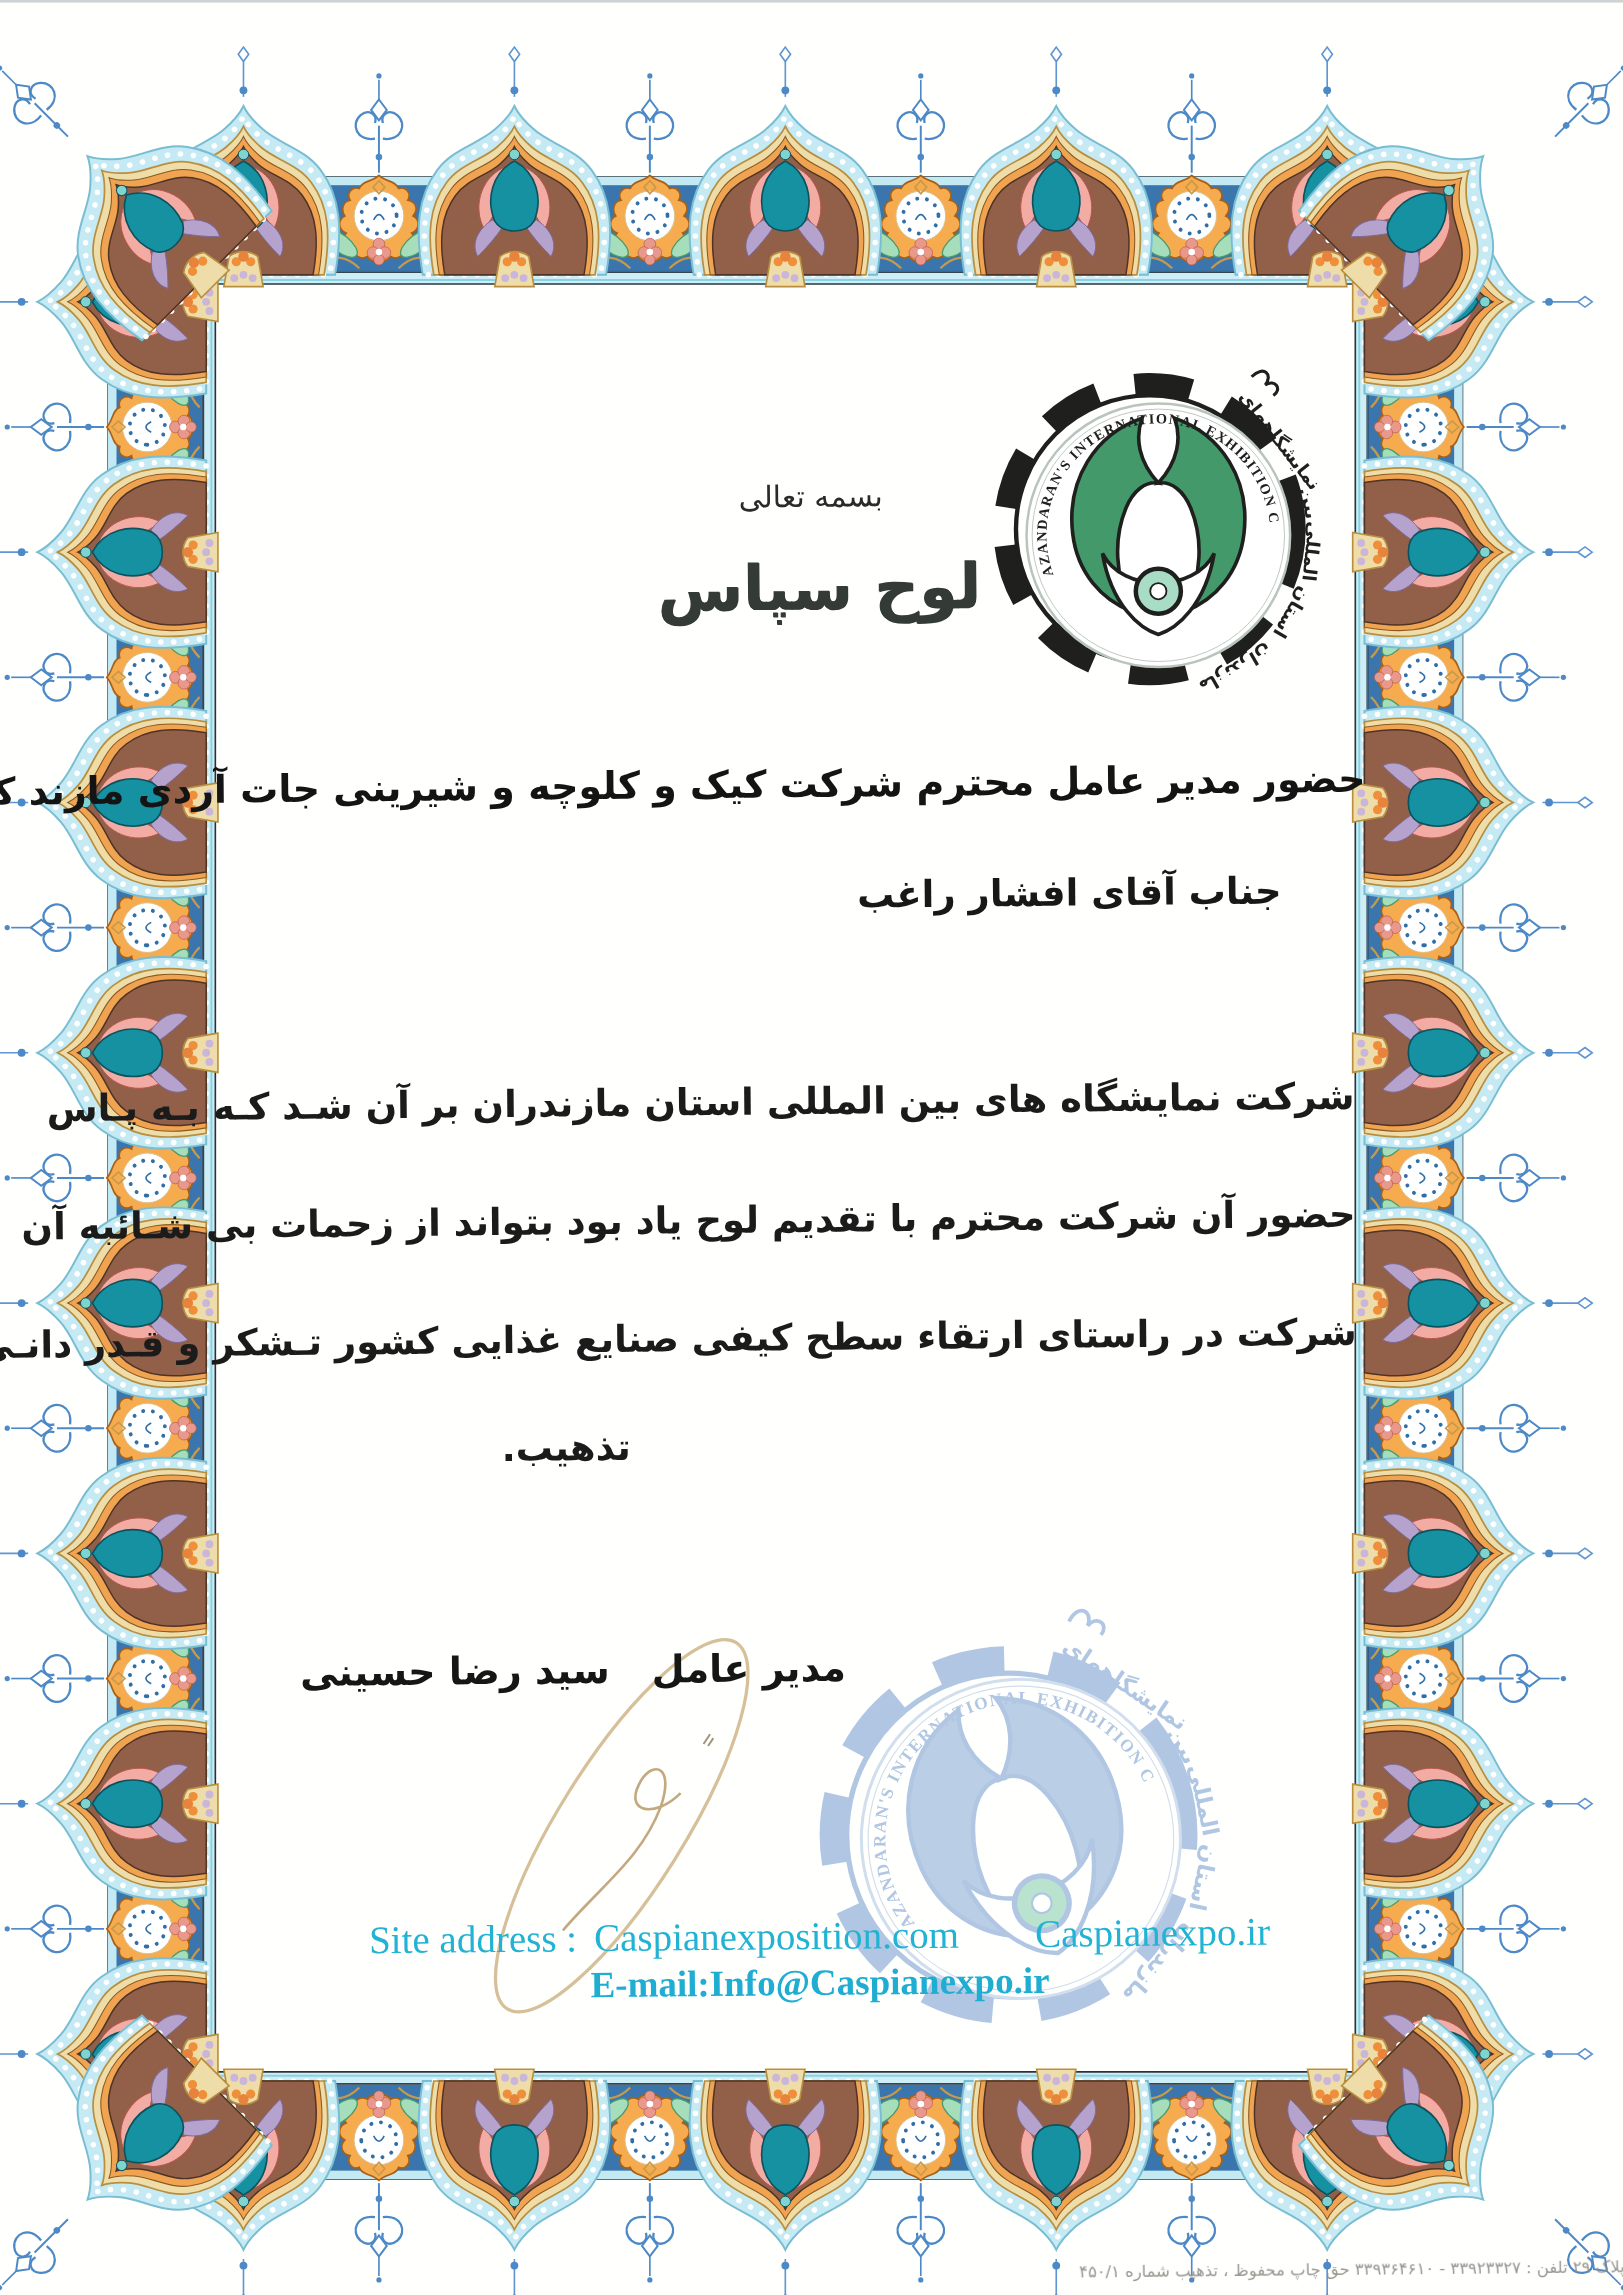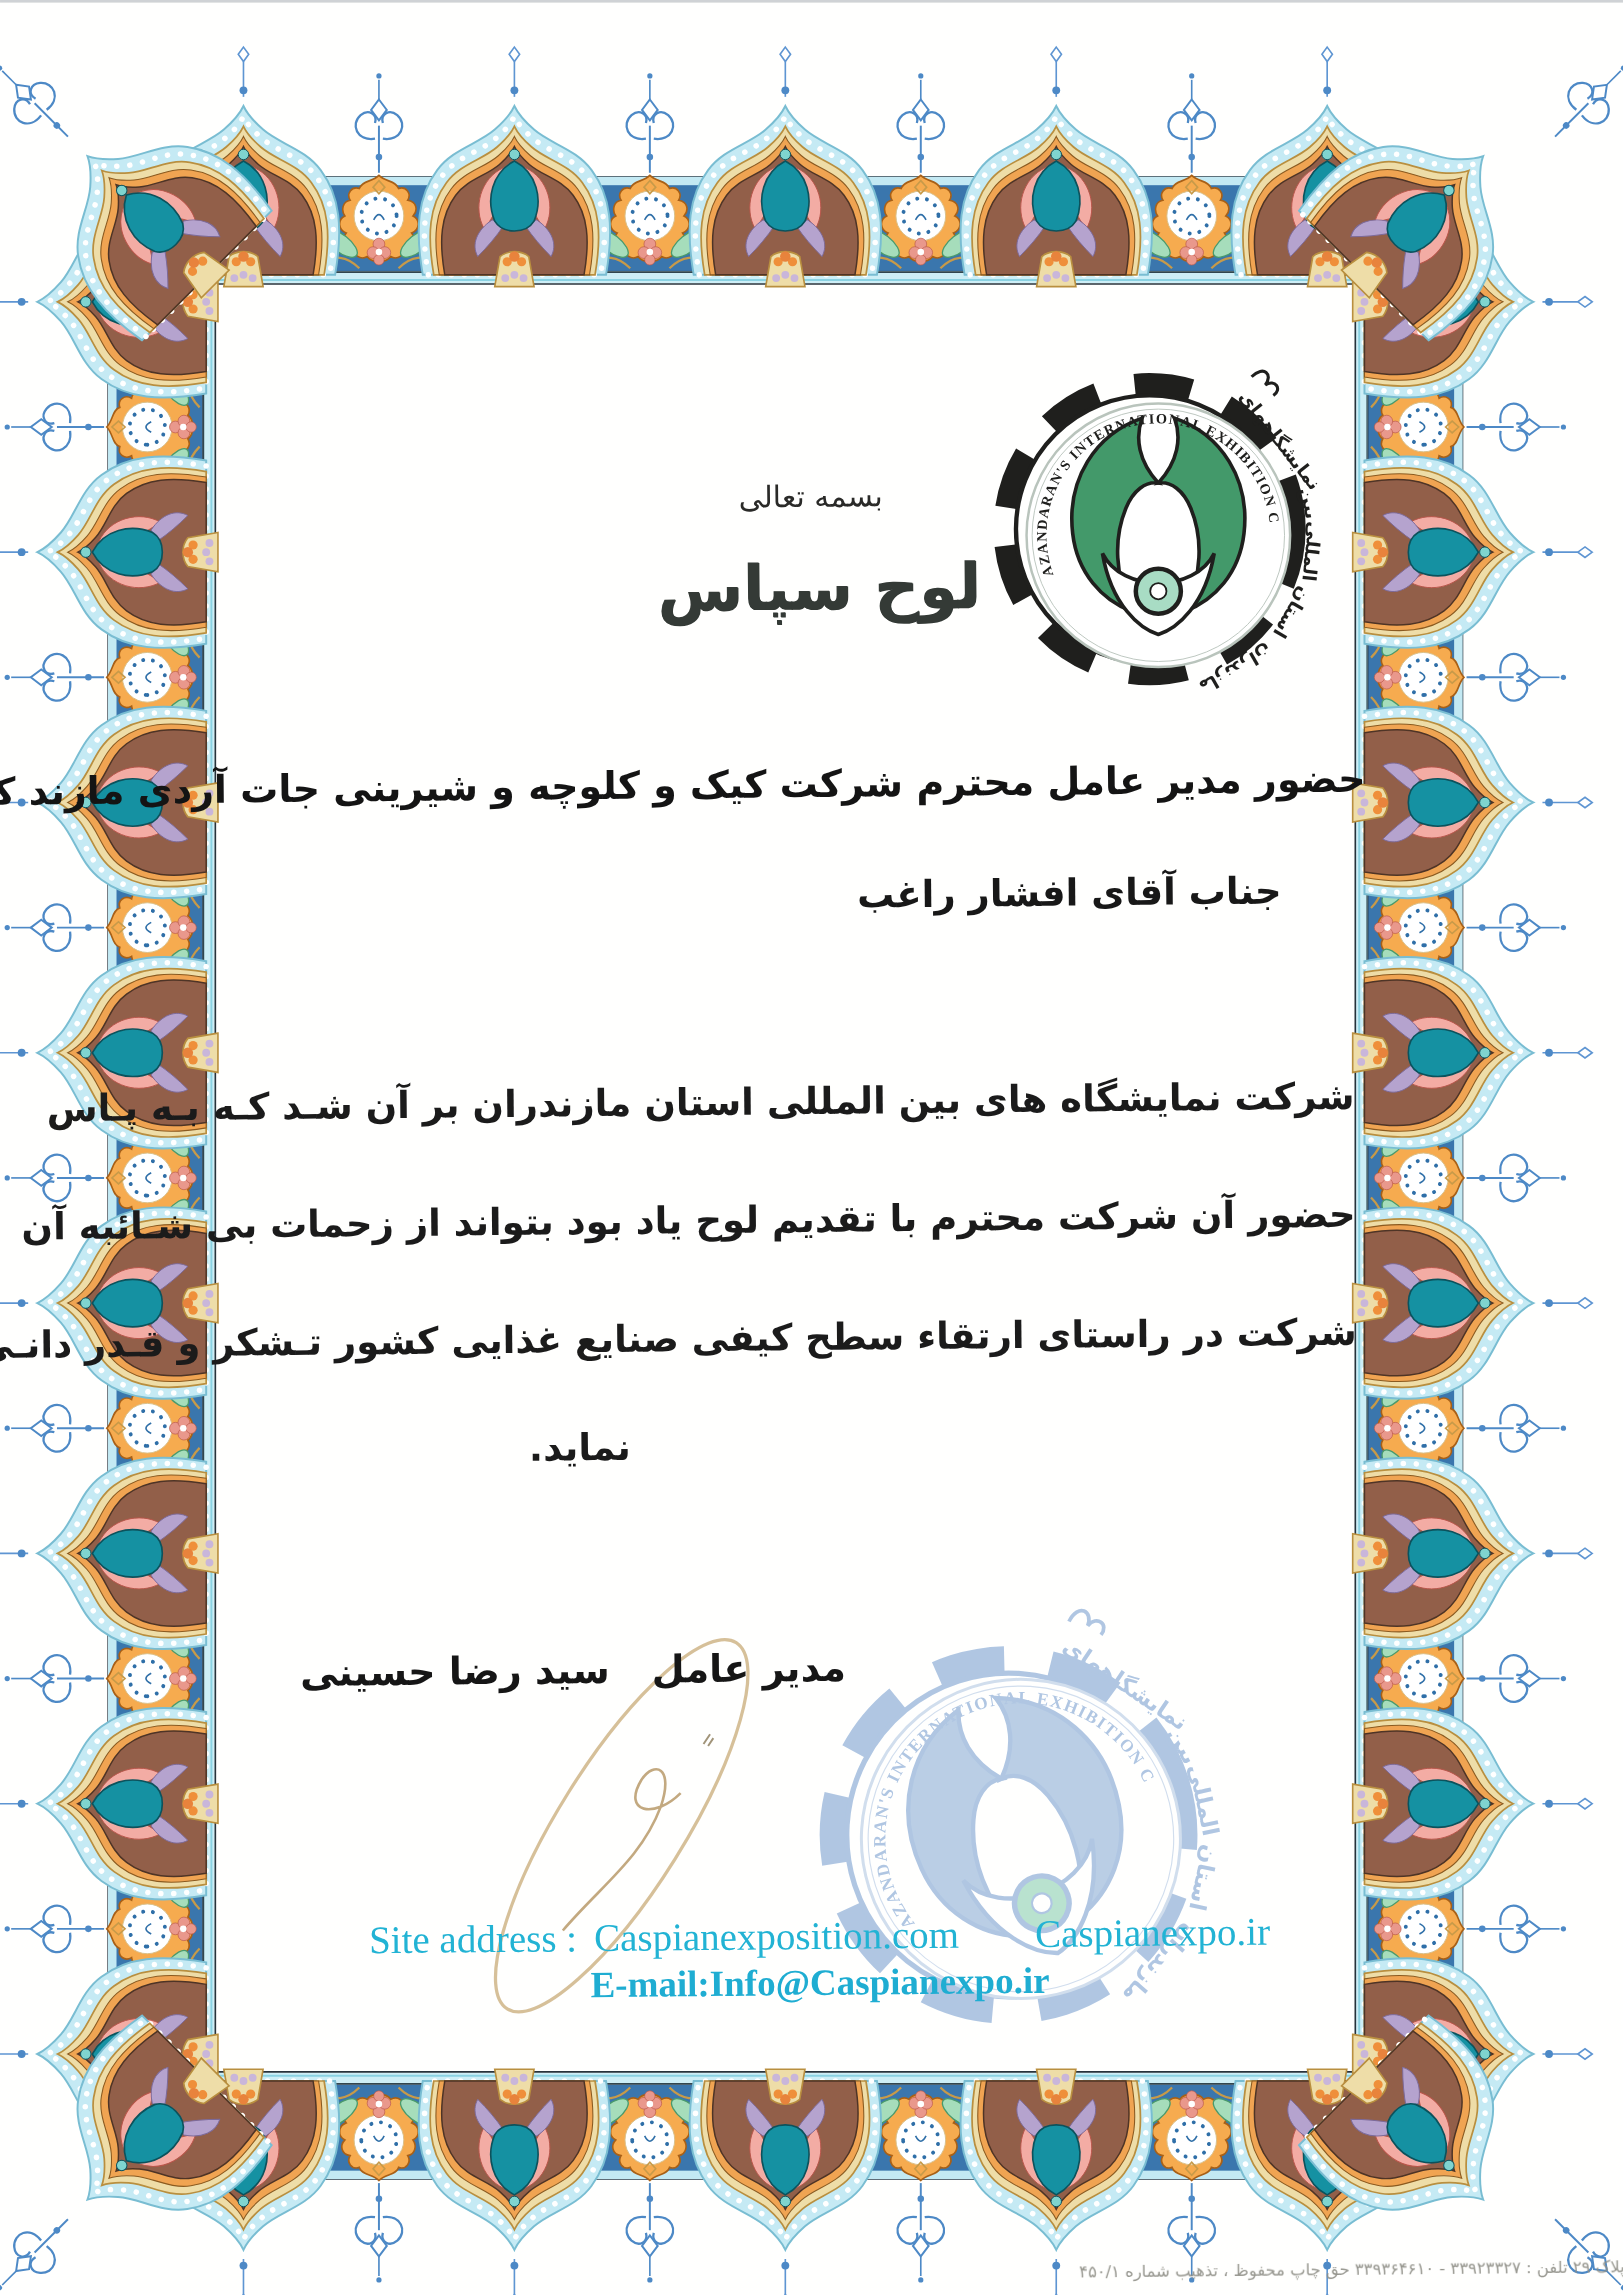--- a/index.html
+++ b/index.html
@@ -385,21 +385,21 @@
   <div class="content">
     <div class="abs fa bismillah">بسمه تعالی</div>
     <div class="abs fa title">لوح سپاس</div>
 
     <div class="abs fa recipient-line">حضور مدیر عامل محترم شرکت کیک و کلوچه و شیرینی جات آردی مازند کلوا</div>
     <div class="abs fa recipient-name">جناب آقای افشار راغب</div>
 
     <div class="abs fa body-line bl1">شرکت نمایشگاه های بین المللی استان مازندران بر آن شـد کـه بـه پـاس</div>
     <div class="abs fa body-line bl2">حضور آن شرکت محترم با تقدیم لوح یاد بود بتواند از زحمات بی شـائبه آن</div>
     <div class="abs fa body-line bl3">شرکت در راستای ارتقاء سطح کیفی صنایع غذایی کشور تـشکر و قـدر دانـی</div>
-    <div class="abs fa body-line bl4">نماید.</div>
+    <div class="abs fa body-line bl4">تذهیب.</div>
 
     <div class="abs fa sig-row">
       <span>سید رضا حسینی</span>
       <span>مدیر عامل</span>
     </div>
 
     <div class="abs site-row">
       <span>Site address :</span>
       <span>Caspianexposition.com</span>
       <span class="gap2">Caspianexpo.ir</span>

